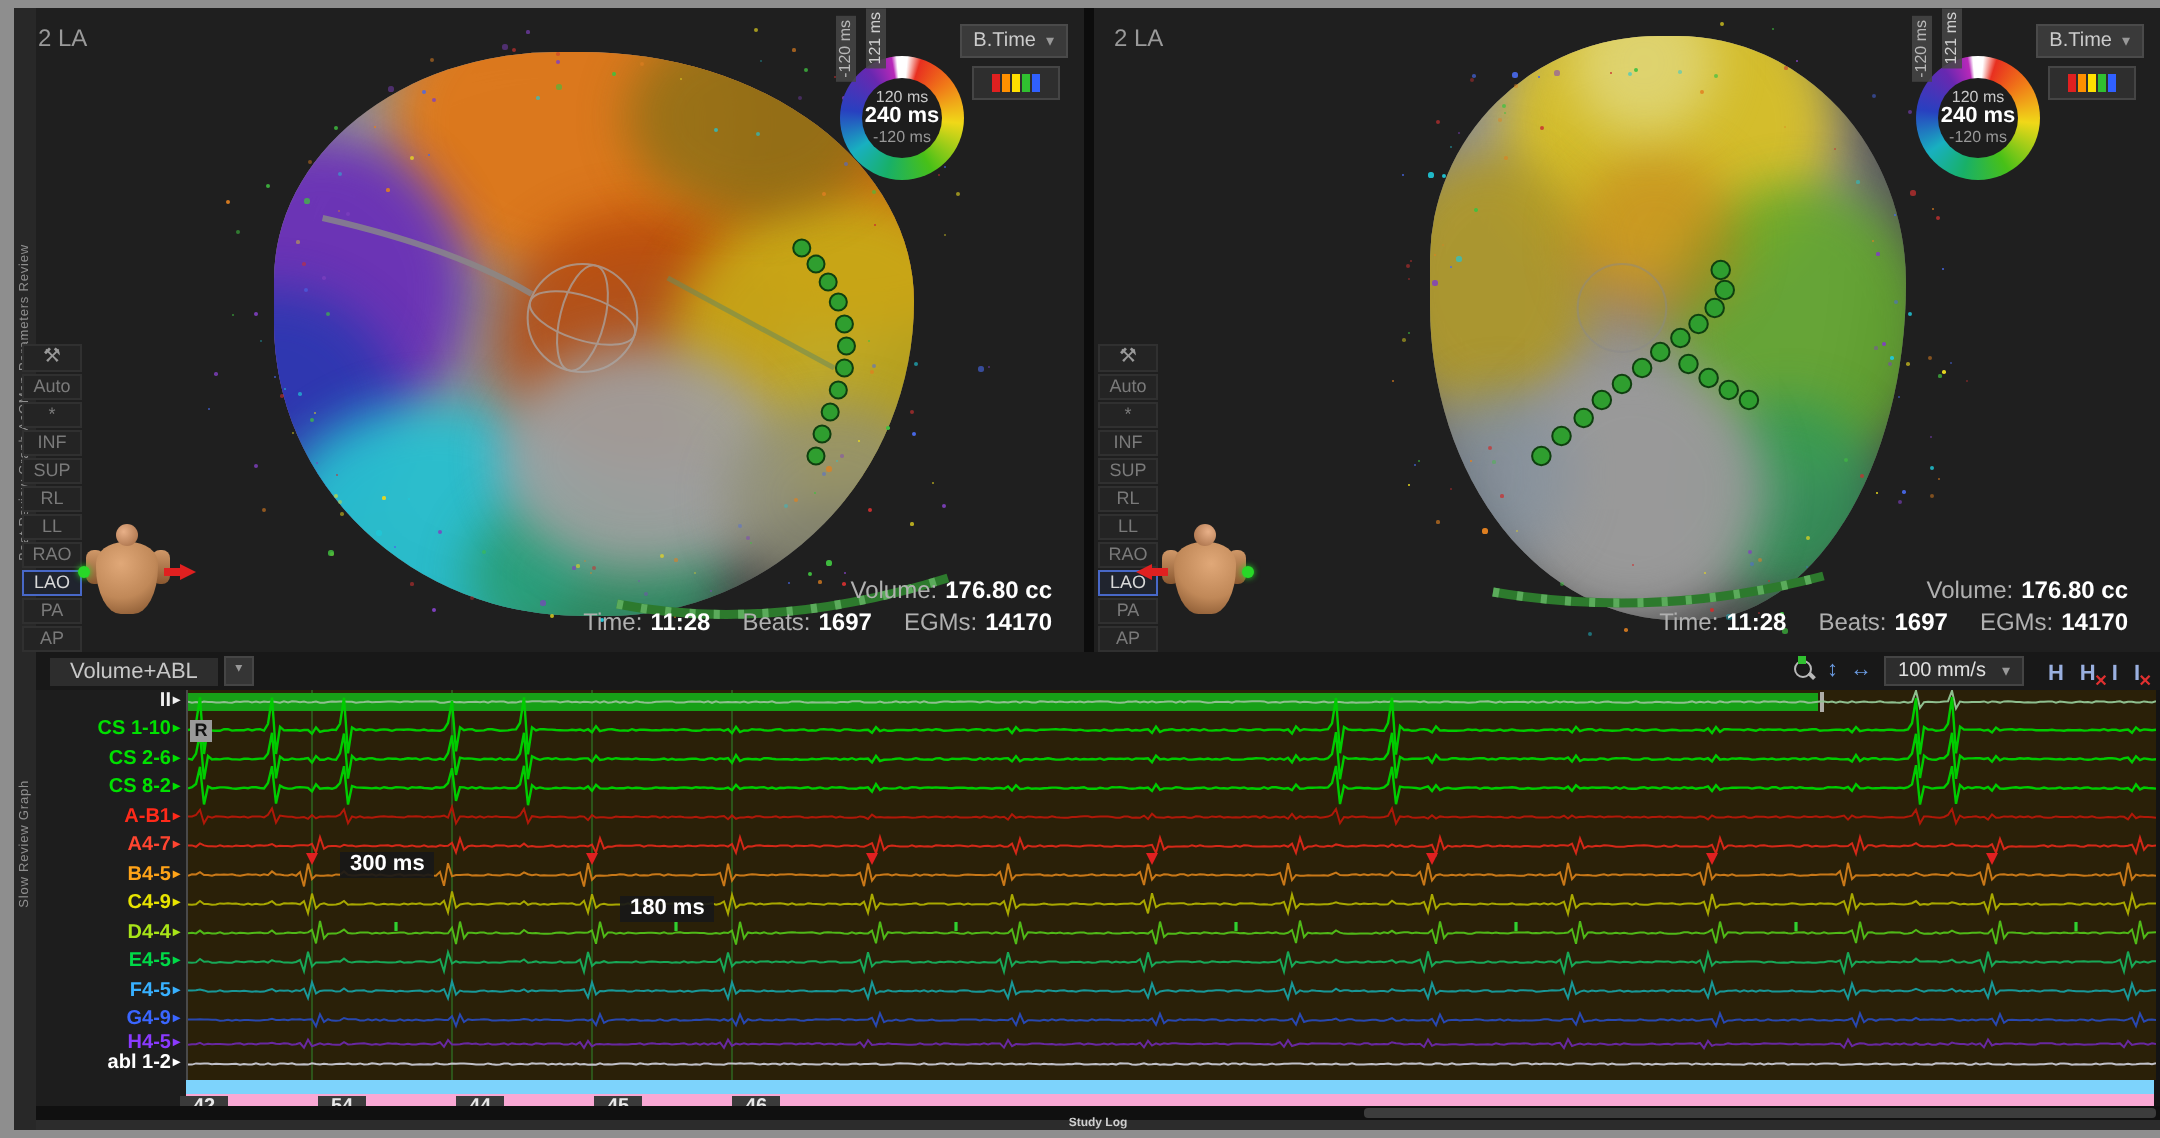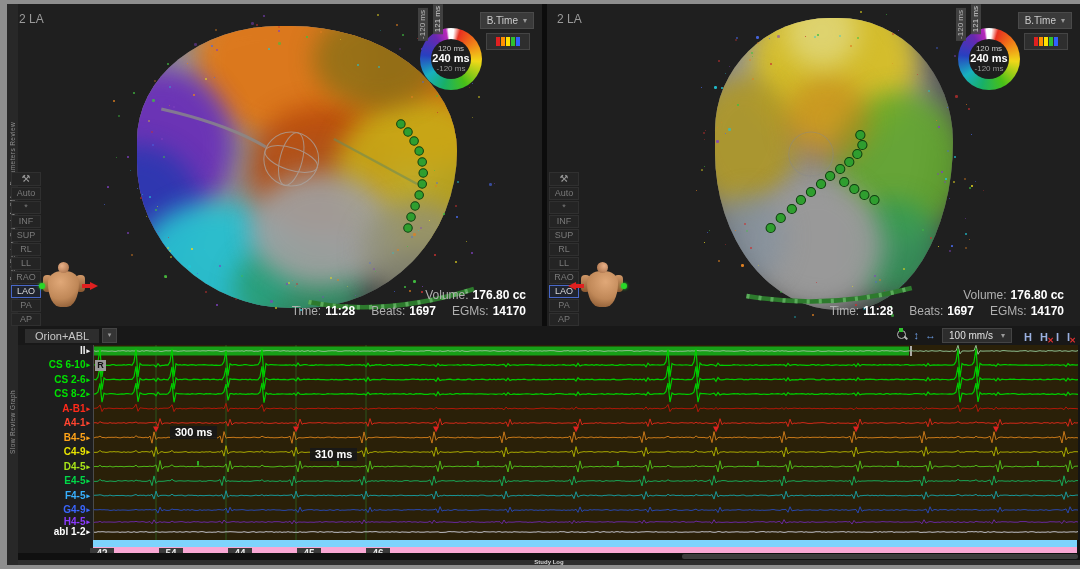--- a/index.html
+++ b/index.html
@@ -557,47 +557,47 @@
         <div class="speck" style="left: 210px; top: 38px; width: 1.6px; height: 1.6px; background: rgb(224, 128, 32); opacity: 0.47;"></div>
         <div class="speck" style="left: 402px; top: 246px; width: 2px; height: 2px; background: rgb(128, 64, 192); opacity: 0.62;"></div>
         <div class="speck" style="left: 404px; top: 241px; width: 1.7px; height: 1.7px; background: rgb(72, 104, 232); opacity: 0.93;"></div>
         <div class="speck" style="left: 406px; top: 177px; width: 1.8px; height: 1.8px; background: rgb(232, 216, 32); opacity: 0.64;"></div>
         <div class="speck" style="left: 154px; top: 83px; width: 1.1px; height: 1.1px; background: rgb(72, 104, 232); opacity: 0.89;"></div>
       </div>
   </div>
 
   <div class="egm">
     <div class="tabbar">
-      <div class="tab">Orion+ABL</div>
+      <div class="tab">Volume+ABL</div>
       <div class="tabdrop">▾</div>
       <div class="etools">
         <div class="mag">
             <span class="gd"></span>
           </div>
         <span class="calico">↕</span>
         <span class="calico">↔</span>
         <div class="speed">
           <span>100 mm/s</span>
           <span class="car">▾</span>
         </div>
         <span id="mbtns"><span class="mbtn" style="margin-left: 4px;">H</span><span class="mbtn" style="margin-left: 4px;">H<span class="x">✕</span></span><span class="mbtn" style="margin-left: 4px;">I</span><span class="mbtn" style="margin-left: 4px;">I<span class="x">✕</span></span></span>
       </div>
     </div>
 
     <div class="egm-body">
       <div class="ch-labels" id="chlabels">
           <div class="ch-label" style="top: 0px; color: rgb(240, 240, 240);">II</div>
-          <div class="ch-label" style="top: 14px; color: rgb(0, 224, 0);">CS 6-10</div>
+          <div class="ch-label" style="top: 14px; color: rgb(0, 224, 0);">CS 1-10</div>
           <div class="ch-label" style="top: 28.5px; color: rgb(0, 224, 0);">CS 2-6</div>
           <div class="ch-label" style="top: 43px; color: rgb(0, 224, 0);">CS 8-2</div>
           <div class="ch-label" style="top: 57.5px; color: rgb(255, 42, 26); text-align: center;">A-B1</div>
-          <div class="ch-label" style="top: 72px; color: rgb(255, 69, 48);">A4-1</div>
+          <div class="ch-label" style="top: 72px; color: rgb(255, 69, 48);">A4-7</div>
           <div class="ch-label" style="top: 86.5px; color: rgb(255, 163, 24);">B4-5</div>
           <div class="ch-label" style="top: 101px; color: rgb(232, 228, 0);">C4-9</div>
-          <div class="ch-label" style="top: 115.5px; color: rgb(168, 228, 24);">D4-5</div>
+          <div class="ch-label" style="top: 115.5px; color: rgb(168, 228, 24);">D4-4</div>
           <div class="ch-label" style="top: 130px; color: rgb(0, 217, 72);">E4-5</div>
           <div class="ch-label" style="top: 144.5px; color: rgb(56, 176, 255);">F4-5</div>
           <div class="ch-label" style="top: 159px; color: rgb(58, 102, 255);">G4-9</div>
           <div class="ch-label" style="top: 171px; color: rgb(138, 58, 255);">H4-5</div>
           <div class="ch-label cover" style="top: 181px; color: rgb(255, 255, 255);">abl 1-2</div>
         </div>
       <div class="trace-wrap" id="tracewrap">
         <svg id="tracesvg" width="984" height="195" viewBox="0 0 984 195">
             <line x1="62" y1="0" x2="62" y2="195" stroke="#2e5e1e" stroke-width="1" opacity=".85"></line>
             <line x1="132" y1="0" x2="132" y2="195" stroke="#2e5e1e" stroke-width="1" opacity=".85"></line>
@@ -628,21 +628,21 @@
             <polygon points="899,81.5 905,81.5 902,87.5" fill="#e02020"></polygon>
             <rect x="103.2" y="116" width="1.6" height="4.5" fill="#30d030"></rect>
             <rect x="243.2" y="116" width="1.6" height="4.5" fill="#30d030"></rect>
             <rect x="383.2" y="116" width="1.6" height="4.5" fill="#30d030"></rect>
             <rect x="523.2" y="116" width="1.6" height="4.5" fill="#30d030"></rect>
             <rect x="663.2" y="116" width="1.6" height="4.5" fill="#30d030"></rect>
             <rect x="803.2" y="116" width="1.6" height="4.5" fill="#30d030"></rect>
             <rect x="943.2" y="116" width="1.6" height="4.5" fill="#30d030"></rect>
           </svg>
         <div class="rbadge" id="rbadge" style="top: 15px;">R</div>
-      <div class="mslabel" style="left: 76px; top: 81px;">300 ms</div><div class="mslabel" style="left: 216px; top: 103px;">310 ms</div></div>
+      <div class="mslabel" style="left: 76px; top: 81px;">300 ms</div><div class="mslabel" style="left: 216px; top: 103px;">180 ms</div></div>
     </div>
 
     <div class="ruler-left"></div>
     <div class="ruler" id="ruler">
         <div class="rtick" style="left: -3px;">42</div>
         <div class="rtick" style="left: 66px;">54</div>
         <div class="rtick" style="left: 135px;">44</div>
         <div class="rtick" style="left: 204px;">45</div>
         <div class="rtick" style="left: 273px;">46</div>
       </div>

